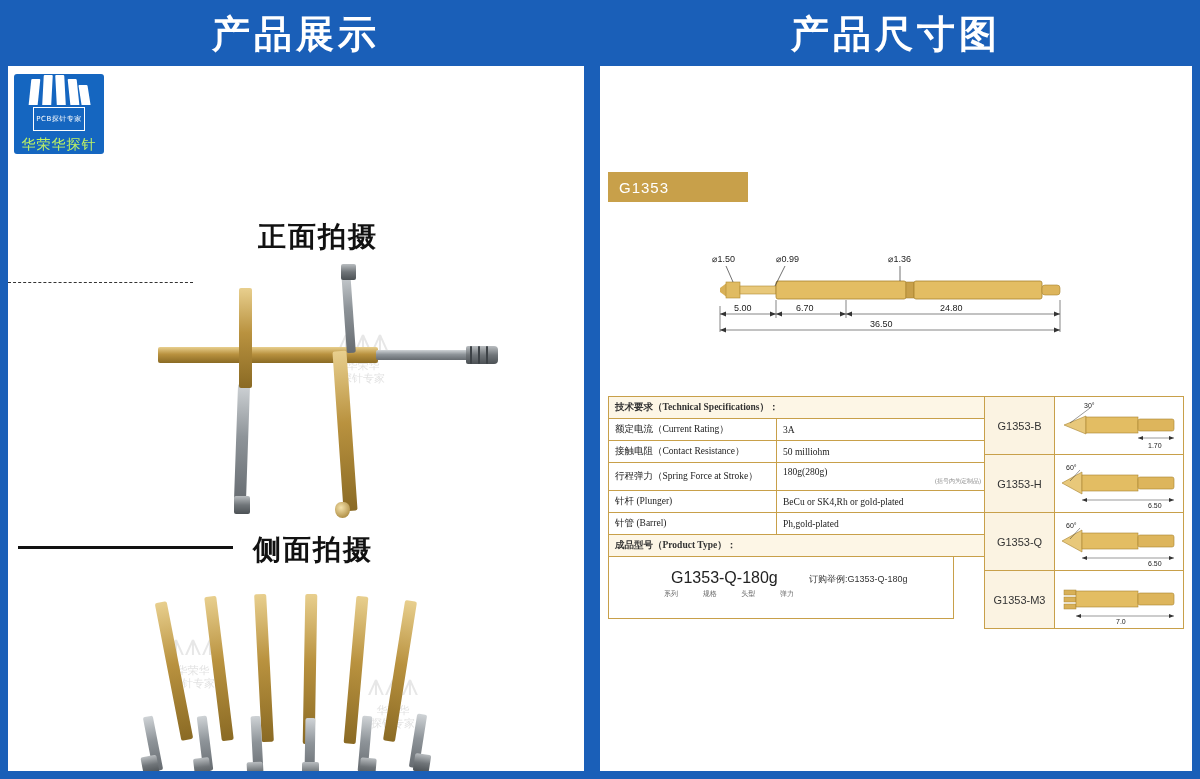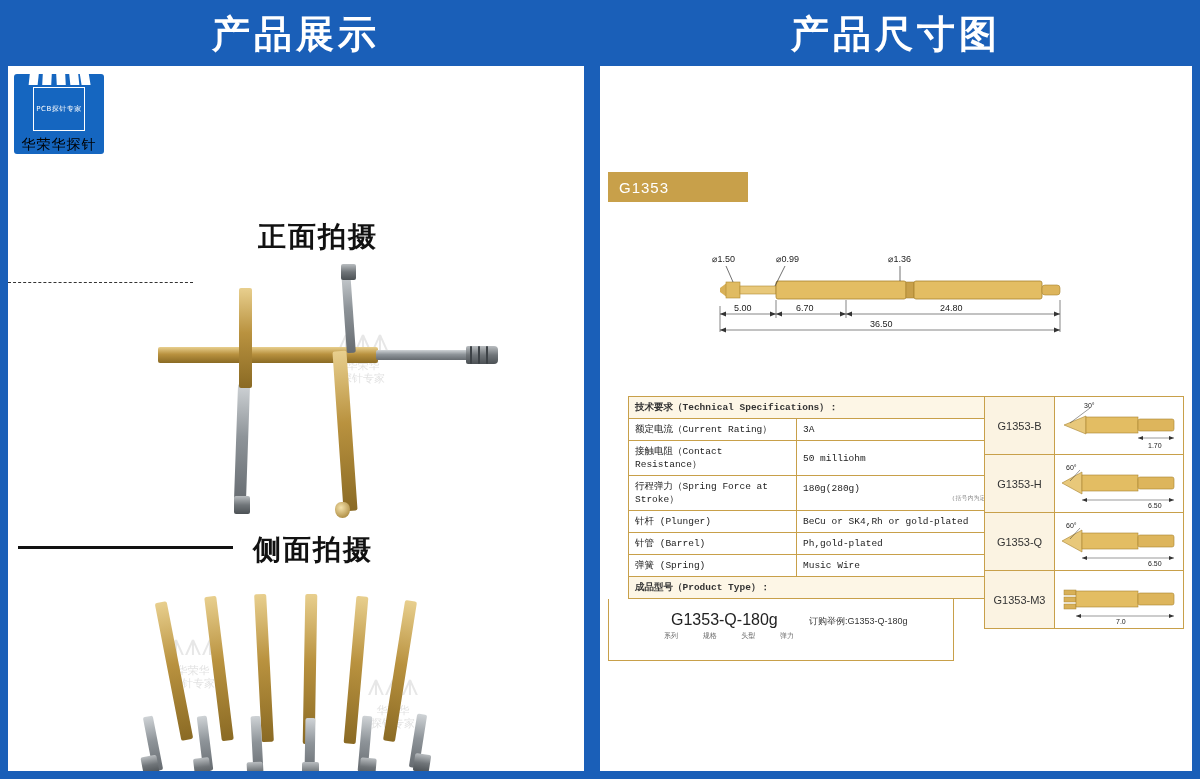--- a/index.html
+++ b/index.html
@@ -53,28 +53,28 @@
     position:absolute;
     bottom:0;
     width:9px;
     background:#ffffff;
     border-radius:1px 1px 0 0;
   }
   .logo-sub {
     margin-top:2px;
     font-size:7px; color:#ffffff;
     border:1px solid #ffffff;
-    padding:16px 2px;
+    padding:6px 2px;
     letter-spacing:0.5px;
     font-family:"DejaVu Sans", sans-serif;
   }
   .logo-name {
     margin-top:5px;
     font-size:14px;
-    color:#000000;
+    color:#bef264;
     font-family:Liberation Sans, sans-serif;
     letter-spacing:1px;
   }
   .label-front {
     position:absolute; left:250px; top:152px;
     font-size:28px; color:#111; font-weight:bold;
     font-family:"DejaVu Sans", sans-serif;
     letter-spacing:2px;
   }
   .label-side {
@@ -151,23 +151,22 @@
 
   
   .draw { position:absolute; left:0; top:170px; width:592px; height:120px; }
 
   
   .tbl-wrap { position:absolute; left:8px; top:330px; width:576px; }
   table.spec {
     border-collapse:collapse;
     width:380px;
     font-size:9.5px;
-    font-family:Liberation Mono, monospace;
+    font-family:Liberation Serif, serif;
     color:#222;
-    margin-left:20px;
   }
   table.spec td {
     border:1px solid #c8a04a;
     padding:4px 6px;
     height:20px;
   }
   .sec-head td {
     background:#fdf6e6;
     font-weight:bold;
     color:#333;
@@ -385,24 +384,20 @@
               </td>
             </tr>
 
             <tr>
               <td class="col-k">针杆 (Plunger)</td>
               <td>BeCu or SK4,Rh or gold-plated</td>
             </tr>
             <tr>
               <td class="col-k">针管 (Barrel)</td>
               <td>Ph,gold-plated</td>
-            </tr>
-            <tr>
-              <td class="col-k">弹簧 (Spring)</td>
-              <td>Music Wire</td>
             </tr>
 
             <tr class="sec-head">
               <td colspan="2">成品型号（Product Type）：</td>
             </tr>
           </tbody>
             </table>
 
           <div class="ptype-box">
             <div class="ptype-inner">

